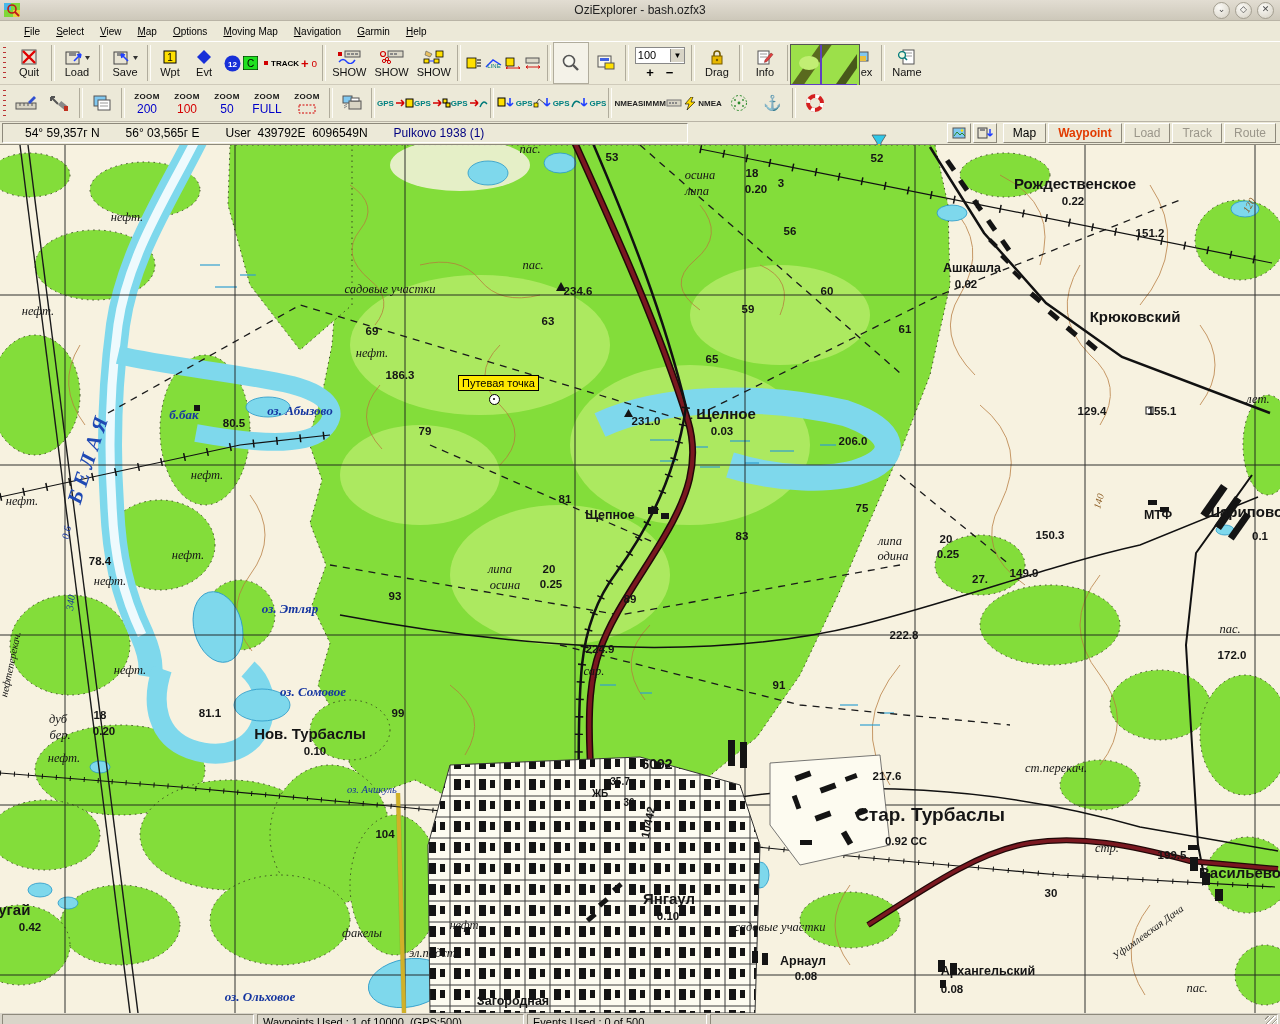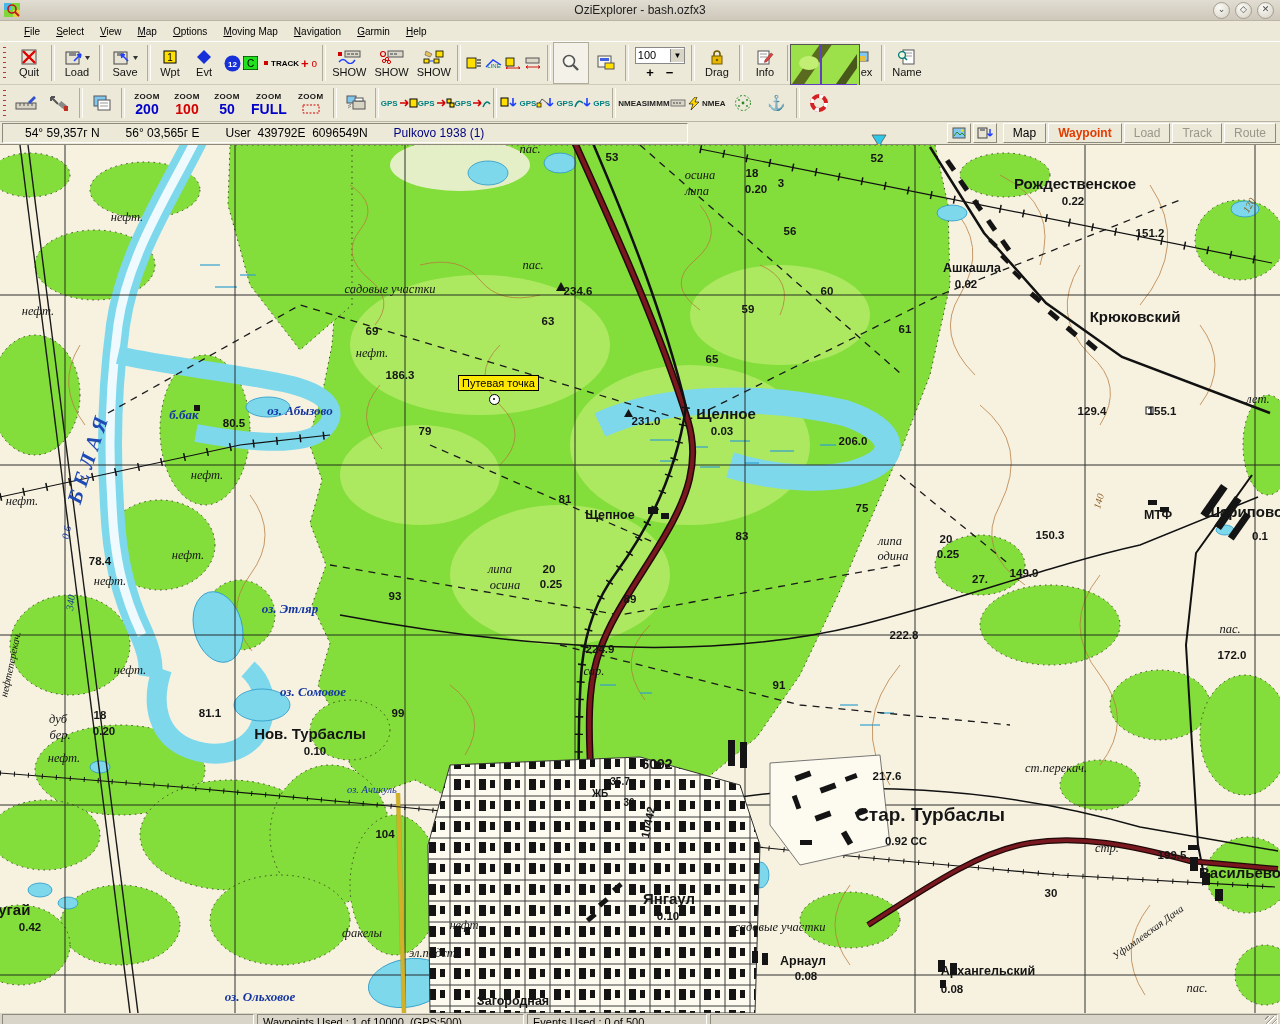--- a/index.html
+++ b/index.html
@@ -28,21 +28,21 @@
   .tbtn .ic{height:18px;display:flex;align-items:center;justify-content:center}
   .tbtn.sm{min-width:26px}
   .stack{display:flex;flex-direction:row;justify-content:center;gap:2px;padding:0 3px}
   .stack .row{display:flex;gap:3px;align-items:center;justify-content:center;font-size:10px}
   .zoombox{display:flex;flex-direction:column;justify-content:center;align-items:center;padding:0 4px}
   .zoomfield{display:flex;border:1px solid #888;background:#fff;height:15px;align-items:center}
   .zoomfield input{width:30px;border:0;font-size:11px;padding:0 2px;font-family:"Liberation Sans",sans-serif}
   .dd{width:13px;height:13px;background:#d8d4c6;border-left:1px solid #888;font-size:8px;text-align:center;line-height:13px}
   .pm{display:flex;gap:12px;font-size:13px;font-weight:bold;margin-top:1px}
   .zl-top{font-size:8px;font-weight:bold;letter-spacing:.4px}
-  .zl-val{font-size:14px;font-weight:bold}
+  .zl-val{font-size:12px;font-weight:normal}
   .blue{color:#0000c8}.red{color:#d40000}
   .gpsbtn{display:flex;align-items:center;justify-content:center;min-width:30px;font-size:8px;line-height:9px}
   .gpsbtn .g{color:#008080;font-weight:bold}
   .mappreview{position:absolute;left:790px;top:2px;width:68px;height:76px;border:1px solid #555;background:#9ce04a}
   .funnelbtn{position:absolute;left:868px;top:46px;width:22px;height:24px;display:flex;align-items:center;justify-content:center}
   
   .coordbar{height:22px;display:flex;align-items:center;background:#ece9d8;font-size:12px;
             border-bottom:1px solid #8d897b;padding:0 2px;gap:2px}
   .cpanel{height:18px;border:1px solid;border-color:#8d897b #fff #fff #8d897b;display:flex;align-items:center;
           padding:0 22px;white-space:pre}

